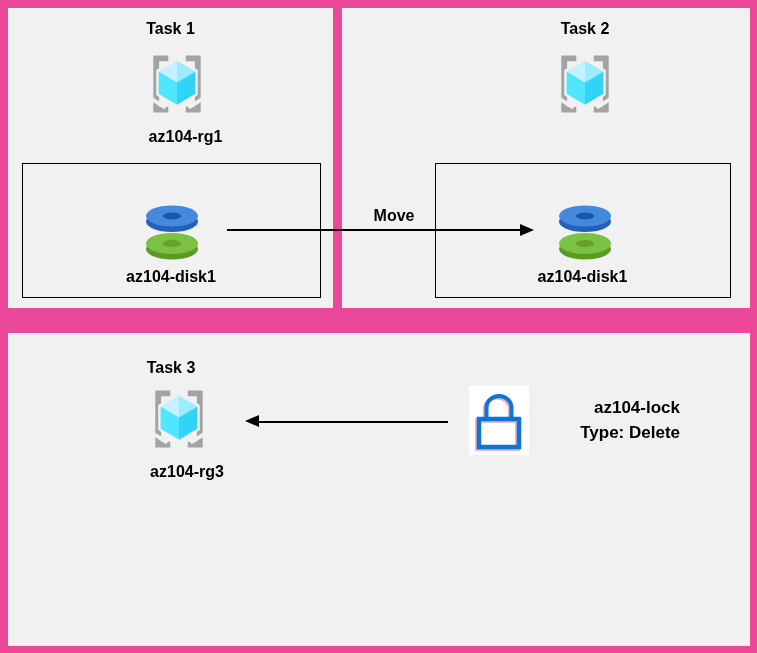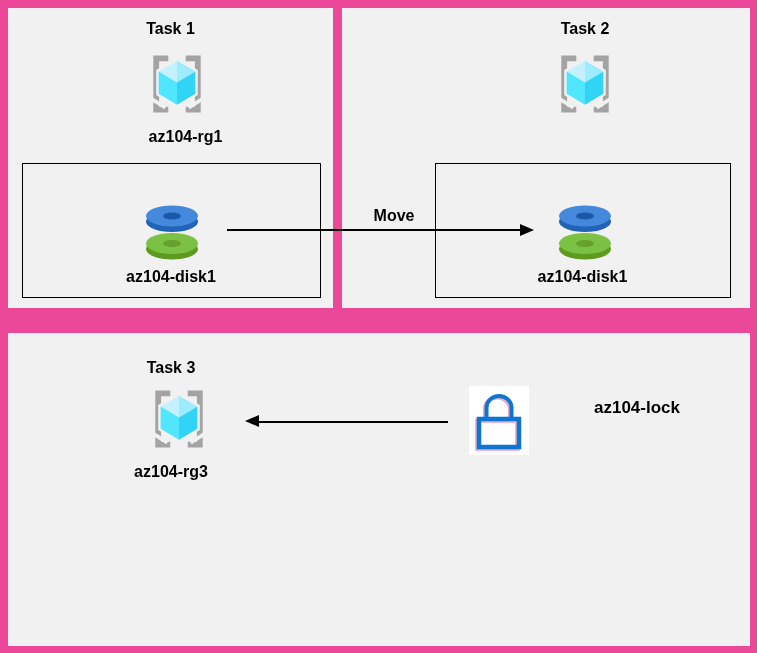--- a/index.html
+++ b/index.html
@@ -109,38 +109,39 @@
       <path class="rg-br" d="M43 4.5 H55.5 V57.5 H43"></path>
       <line class="rg-slice" x1="4" y1="44" x2="22" y2="55.5"></line>
       <line class="rg-slice" x1="64" y1="44" x2="46" y2="55.5"></line>
       <polygon class="rg-gap" points="34,7 53,18 53,41 34,52.5 15,41 15,18"></polygon>
       <polygon class="c-tl" points="34,7 15,18 34,29.5"></polygon>
       <polygon class="c-tr" points="34,7 53,18 34,29.5"></polygon>
       <polygon class="c-l" points="15,18 34,29.5 34,52.5 15,41"></polygon>
       <polygon class="c-r" points="53,18 34,29.5 34,52.5 53,41"></polygon>
     </svg>
 
-    <div class="lbl" style="left:0;top:130px;width:326px;">az104-rg3</div>
+    <div class="lbl" style="left:16px;top:130px;width:326px;">az104-rg3</div>
 
 
     <div class="lock-tile" style="left:461px;top:53px;width:60px;height:69px;">
       <svg width="60" height="69" viewBox="0 0 60 69">
         <g class="lk-pink" transform="translate(-1.6,1.6)" stroke-width="4.5">
           <path d="M17.5 33 V21.5 A12.5 11.5 0 0 1 42.5 21.5 V33" stroke-width="4"></path>
           <rect x="10" y="33" width="40" height="28"></rect>
         </g>
         <g class="lk-blue" stroke-width="4.5">
           <path d="M17.5 33 V21.5 A12.5 11.5 0 0 1 42.5 21.5 V33" stroke-width="4"></path>
           <rect x="10" y="33" width="40" height="28"></rect>
         </g>
       </svg>
     </div>
 
     <div class="lock-text" style="left:527px;top:62px;width:145px;">
       <div>az104-lock</div>
+      <div>Type: Delete</div>
     </div>
 
     <div class="head-left" style="left:237px;top:82px;"></div>
     <div class="hline" style="left:250px;top:88px;width:190px;"></div>
   </div>
 
   <div class="lbl" style="left:342px;top:207px;width:70px;margin-left:17px;">Move</div>
   <div class="hline" style="left:227px;top:229px;width:294px;"></div>
   <div class="head-right" style="left:520px;top:223.5px;"></div>
 

